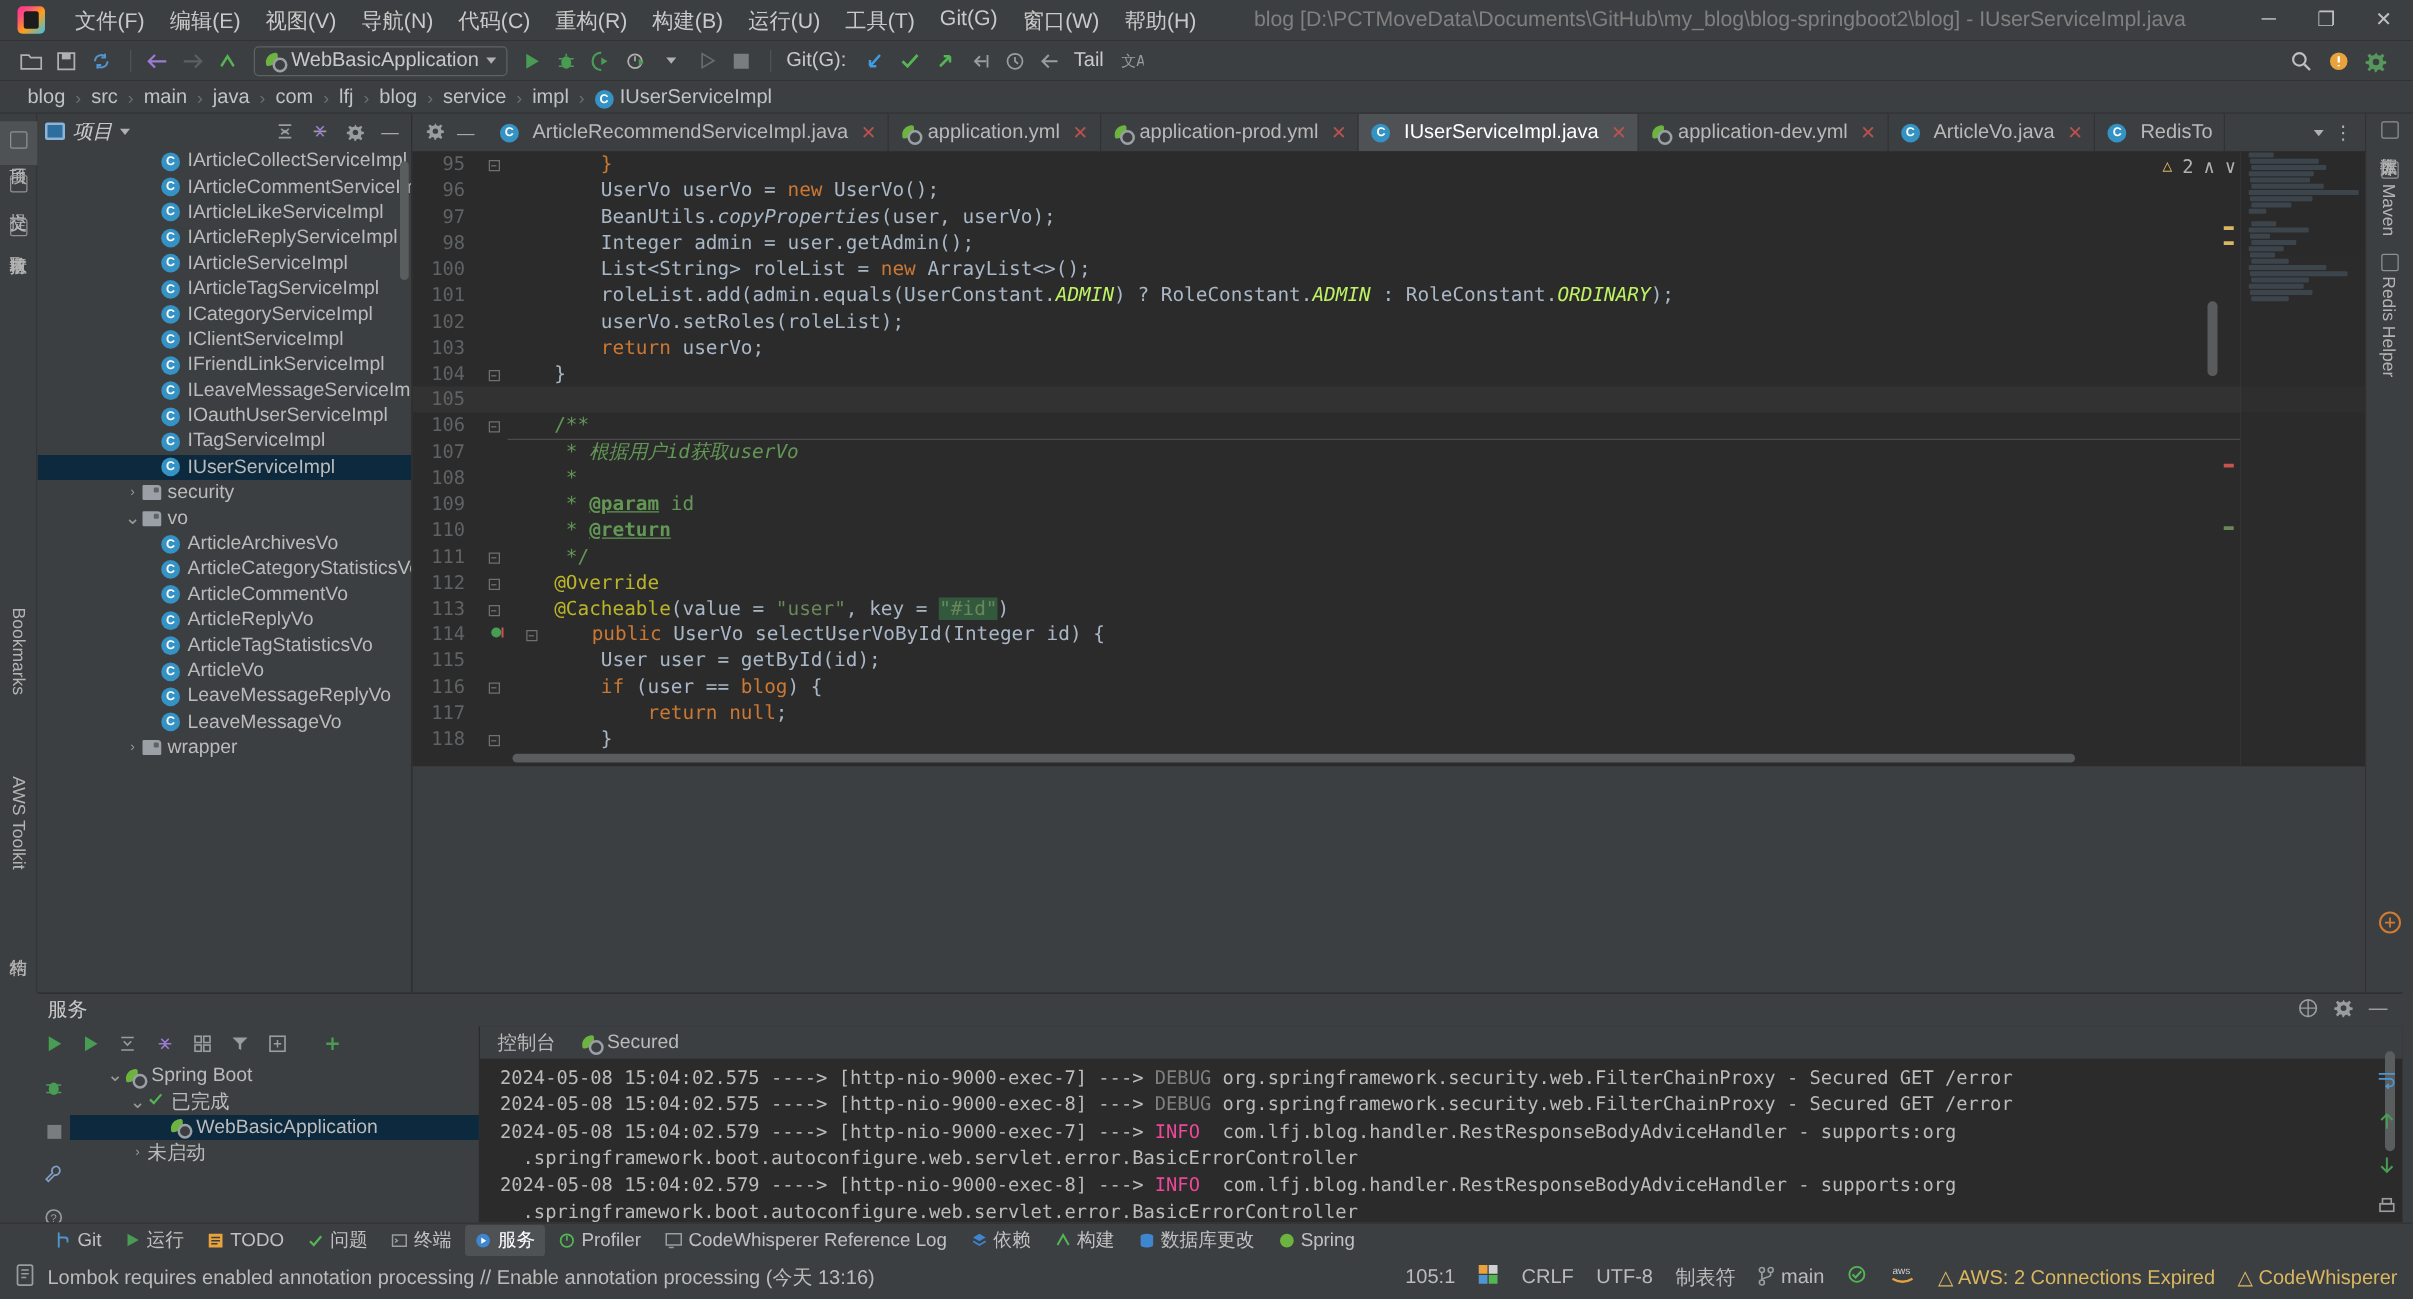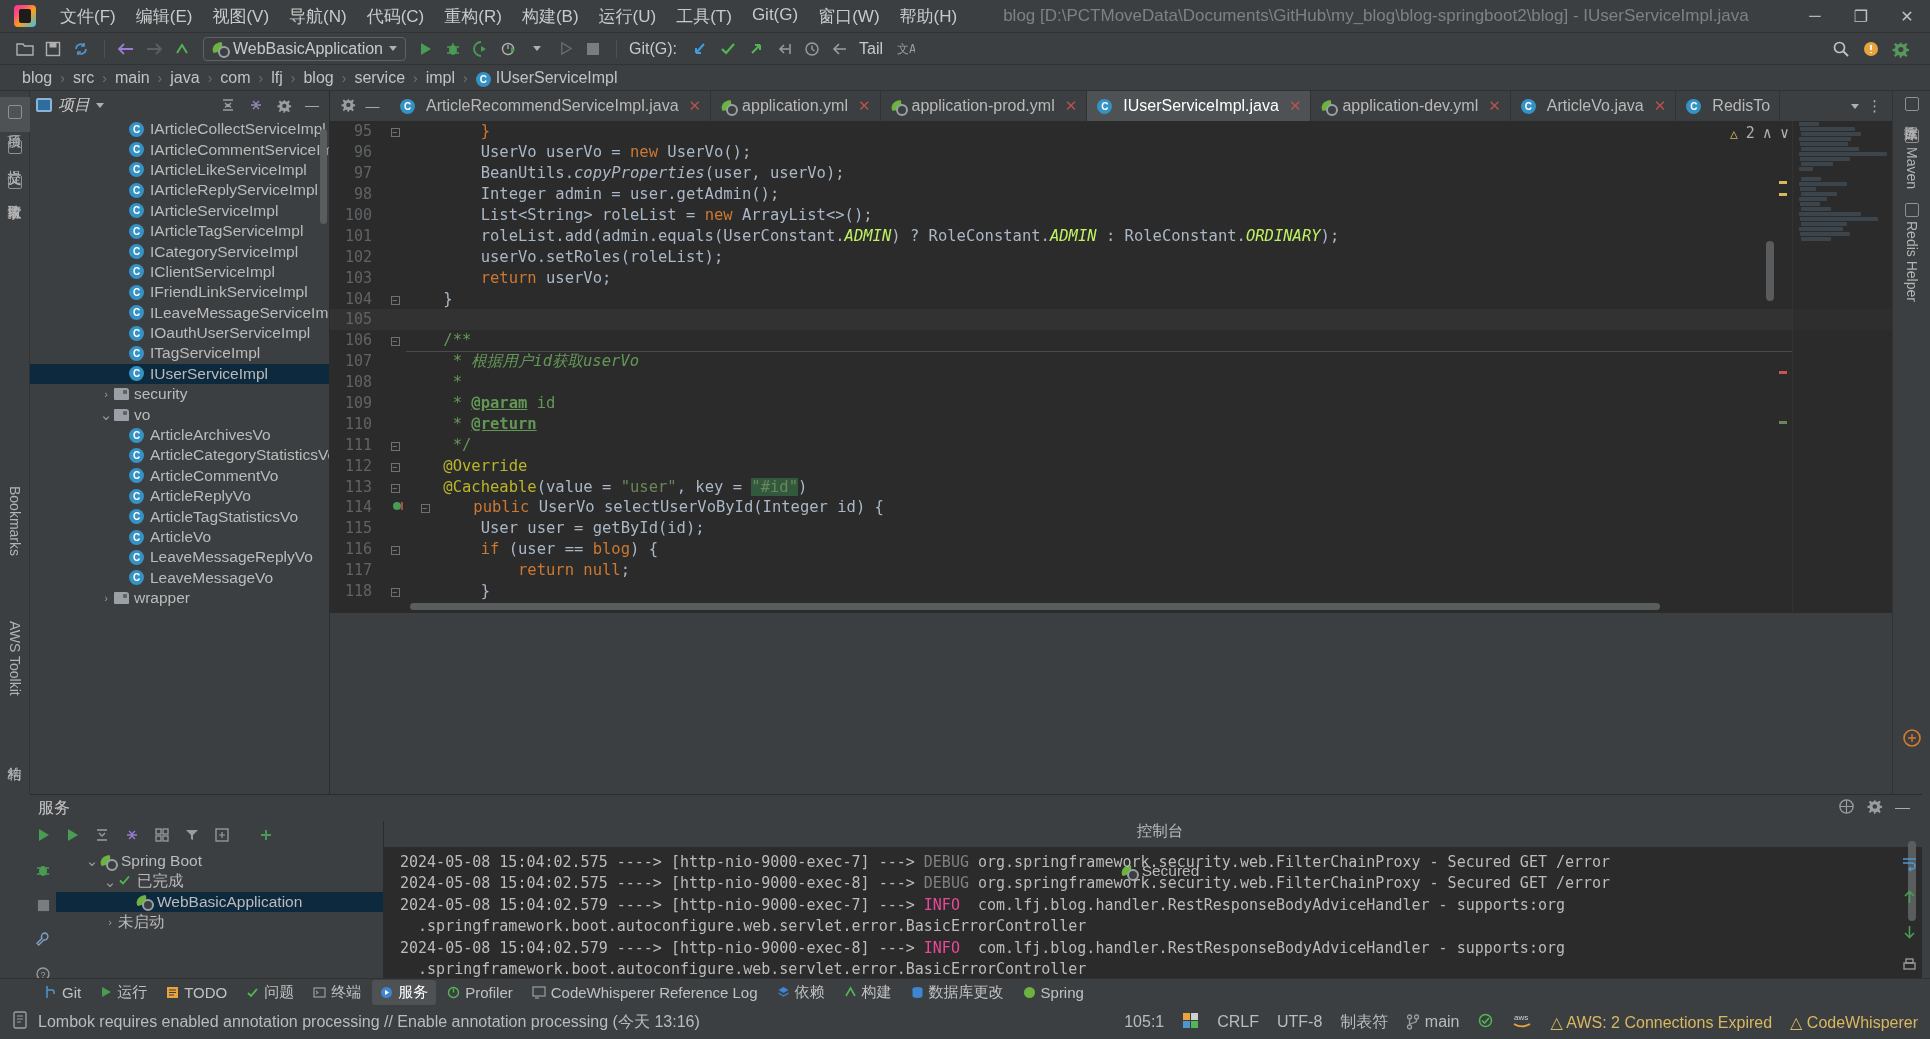--- a/index.html
+++ b/index.html
@@ -221,21 +221,21 @@
   #svc-header .right { margin-left: auto; display: flex; gap: 12px; padding-right: 12px; color: #aaa; font-size: 15px; }
   #svc-body { position: absolute; top: 26px; left: 0; right: 0; bottom: 0; display: flex; }
   #svc-toolbar { width: 26px; background: #3c3f41; display: flex; flex-direction: column; align-items: center; padding-top: 6px; gap: 14px; }
   #svc-tree { width: 328px; background: #3c3f41; border-right: 1px solid #2b2b2b; position: relative; }
   #svc-tree-top { height: 30px; display: flex; align-items: center; gap: 14px; padding-left: 8px; color: #a9a9a9; font-size: 14px; }
   .svc-node { height: 20.4px; display: flex; align-items: center; font-size: 15.5px; color: #bbb; white-space: nowrap; }
   .svc-node.selected { background: #0d293e; }
   #console-wrap { flex: 1; background: #2b2b2b; position: relative; }
   #console-tabs {
     height: 26px; display: flex; align-items: center; gap: 20px; padding-left: 14px;
-    background: #3c3f41; font-size: 15.5px; color: #bbb; flex-direction: column;
+    background: #3c3f41; font-size: 15.5px; color: #bbb;
   }
   #console {
     position: absolute; top: 26px; left: 0; right: 0; bottom: 0;
     font-family: "DejaVu Sans Mono", monospace; font-size: 15px; color: #bbbbbb;
     padding: 6px 0 0 16px; overflow: hidden; white-space: pre;
   }
   .con-line { height: 21.4px; }
   .lv-debug { color: #808080; }
   .lv-info { color: #ec4899; }
   #con-scroll { position: absolute; right: 6px; top: 20px; width: 8px; height: 80px; background: #5a5d5e; border-radius: 4px; }

